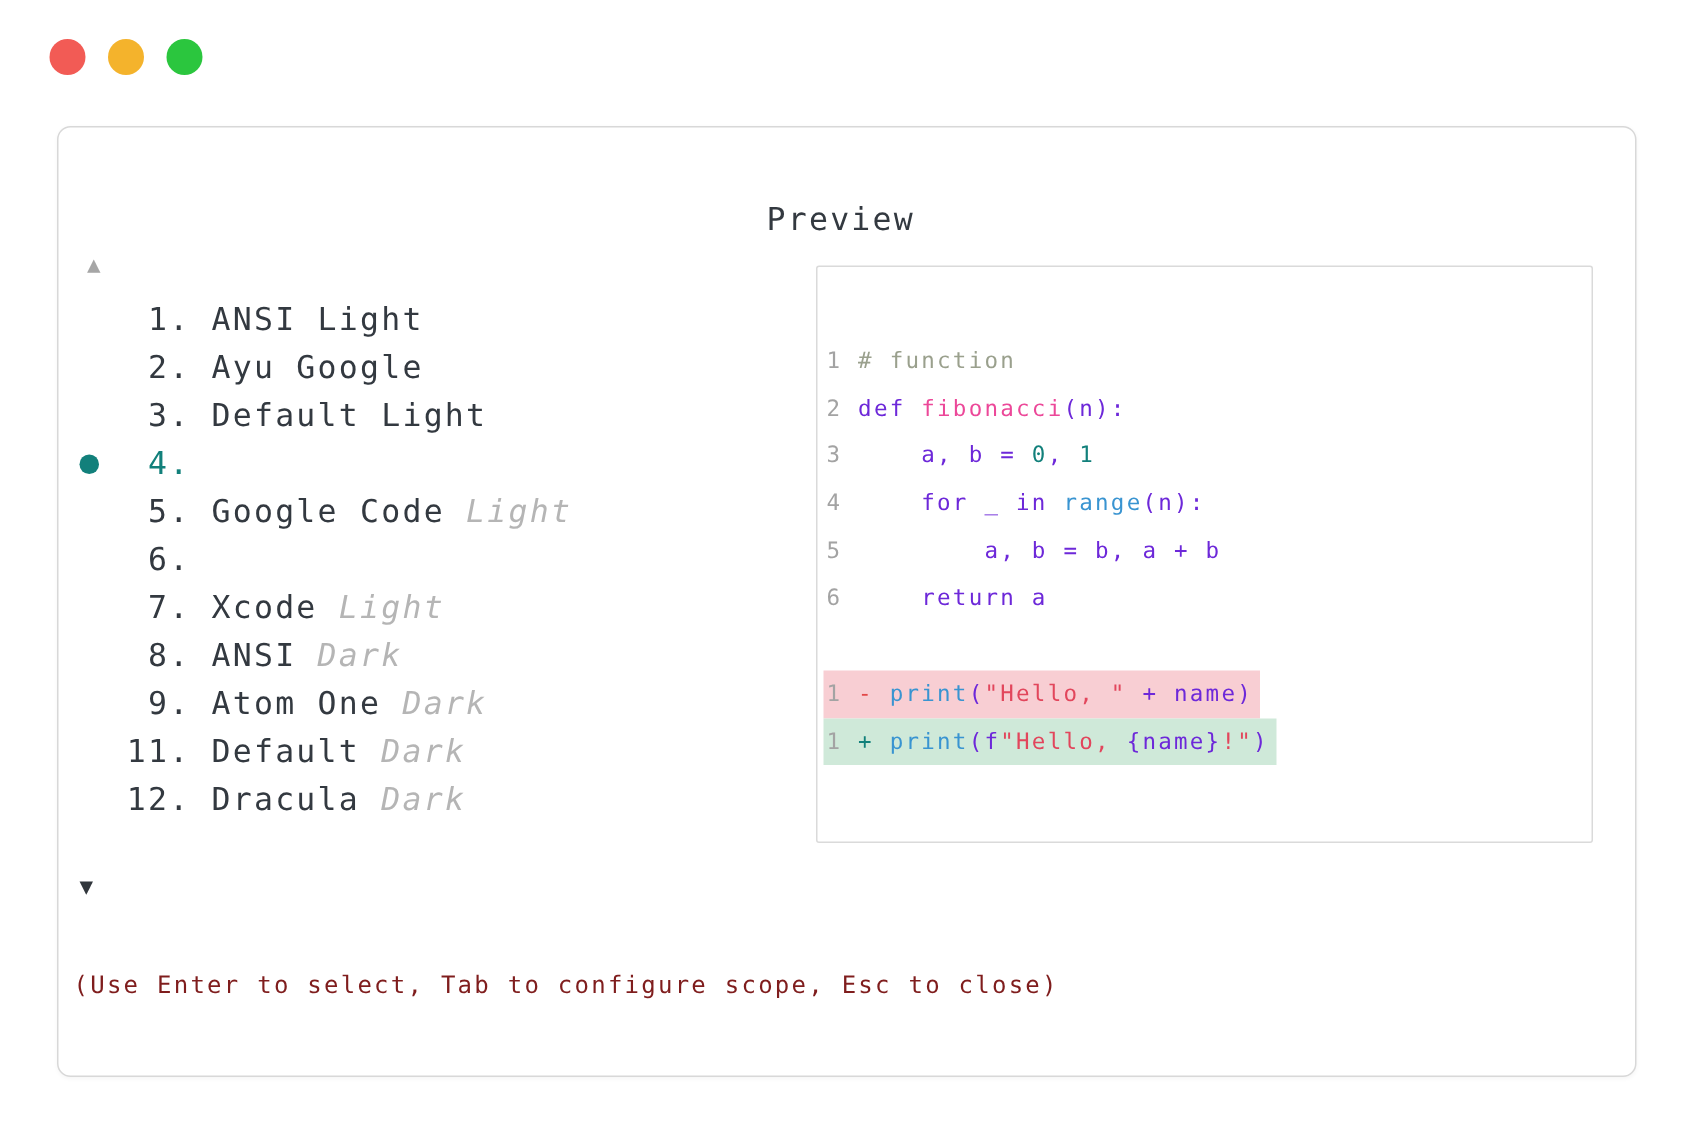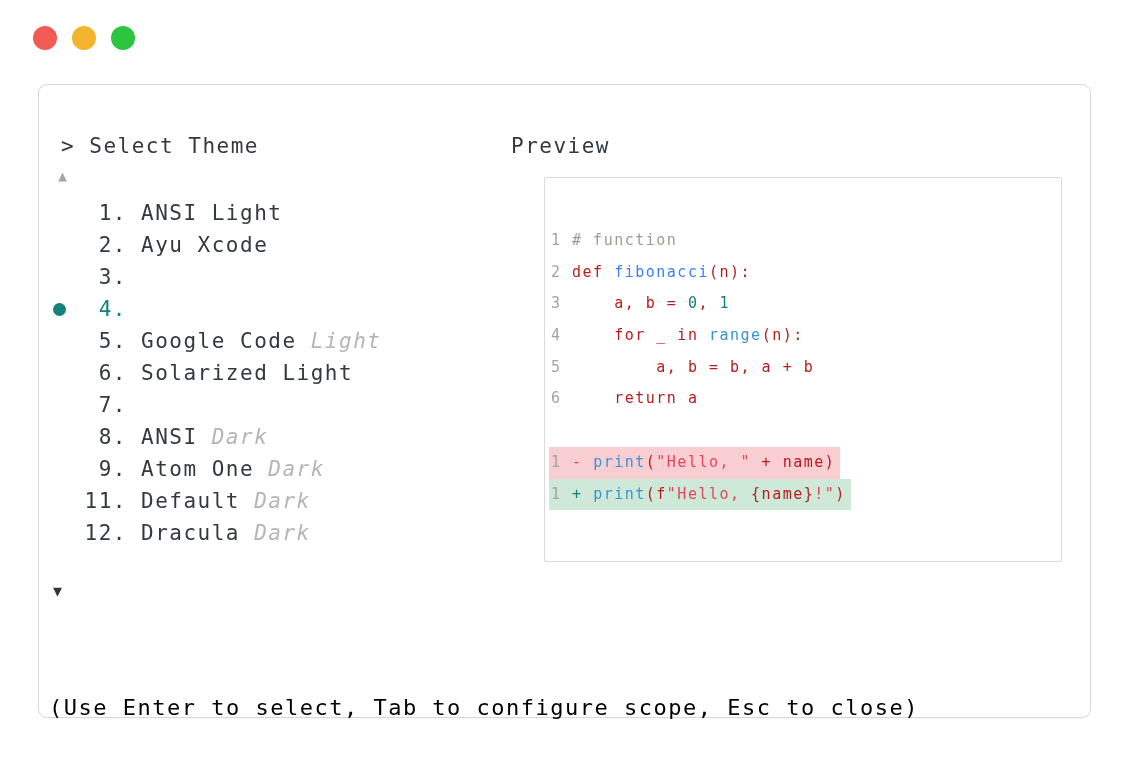--- a/index.html
+++ b/index.html
@@ -57,44 +57,44 @@
   }
   .row .ind { width: 26px; display: flex; align-items: center; }
   .bullet { width: 13px; height: 13px; border-radius: 50%; background: #12807b; }
   .row .num { width: 48px; text-align: right; color: #333940; }
   .row .labelwrap { margin-left: 14px; text-align: center; }
   .row .suffix { color: #b5b5b5; font-style: italic; }
   .row.selected .num, .row.selected .labelwrap, .row.selected .name { color: #12807b; }
 
   .footer {
     position: absolute; left: 10px; top: 562px;
-    font-size: 22px; letter-spacing: 1.5px;
-    color: #000000; white-space: pre; margin-top: 48px;
+    font-size: 16px; letter-spacing: 1.5px;
+    color: #7f1d1d; white-space: pre;
   }
 
   
   .preview-box {
     position: absolute; left: 505px; top: 92px;
     width: 518px; height: 385px;
     border: 1.5px solid #dadada;
     border-radius: 2px;
     background: #ffffff;
     overflow: hidden;
   }
   pre.code {
     margin: 0; padding: 47px 0 0 6px;
     font-family: "DejaVu Sans Mono", "Liberation Mono", monospace;
     font-size: 15px; letter-spacing: 1.5px; line-height: 31.7px;
     white-space: pre; color: #333940;
   }
   .code-line { height: 31.7px; }
   .ln      { color: #a3a3a3; }
-  .plain   { color: #b91c1c; }
+  .plain   { color: #6d28d9; }
   .comment { color: #9aa08d; }
-  .func    { color: #3b82f6; }
+  .func    { color: #ec4899; }
   .number  { color: #12807b; }
   .builtin { color: #3994d1; text-align: center; }
   .string  { color: #e2465c; }
   .sign-removed { color: #e24848; }
   .sign-added   { color: #12807b; }
   .hl { display: inline-block; padding: 0 5px 0 2px; margin-left: -2px; }
   .hl.removed { background: #f8ced3; }
   .hl.added   { background: #cfe9d9; }
 </style>
 </head>
@@ -103,32 +103,31 @@
 <div class="stage">
 
   <div class="traffic">
     <span class="dot red"></span>
     <span class="dot yellow"></span>
     <span class="dot green"></span>
   </div>
 
   <div class="panel">
 
-    <div class="prompt">&gt; Select Theme</div>
 
     <div class="arrow up">▲</div>
 
     <div class="list" id="theme-list">
         <div class="row"><span class="ind"></span><span class="num">1.</span><span class="labelwrap"><span class="name">ANSI Light</span></span></div>
-        <div class="row"><span class="ind"></span><span class="num">2.</span><span class="labelwrap"><span class="name">Ayu Xcode</span></span></div>
-        <div class="row"><span class="ind"></span><span class="num">3.</span></div>
+        <div class="row"><span class="ind"></span><span class="num">2.</span><span class="labelwrap"><span class="name">Ayu Google</span></span></div>
+        <div class="row"><span class="ind"></span><span class="num">3.</span><span class="labelwrap"><span class="name">Default Light</span></span></div>
         <div class="row selected"><span class="ind"><span class="bullet"></span></span><span class="num">4.</span></div>
         <div class="row"><span class="ind"></span><span class="num">5.</span><span class="labelwrap"><span class="name">Google Code</span><span class="suffix"> Light</span></span></div>
-        <div class="row"><span class="ind"></span><span class="num">6.</span><span class="labelwrap"><span class="name">Solarized Light</span></span></div>
-        <div class="row"><span class="ind"></span><span class="num">7.</span></div>
+        <div class="row"><span class="ind"></span><span class="num">6.</span></div>
+        <div class="row"><span class="ind"></span><span class="num">7.</span><span class="labelwrap"><span class="name">Xcode</span><span class="suffix"> Light</span></span></div>
         <div class="row"><span class="ind"></span><span class="num">8.</span><span class="labelwrap"><span class="name">ANSI</span><span class="suffix"> Dark</span></span></div>
         <div class="row"><span class="ind"></span><span class="num">9.</span><span class="labelwrap"><span class="name">Atom One</span><span class="suffix"> Dark</span></span></div>
         <div class="row"><span class="ind"></span><span class="num">11.</span><span class="labelwrap"><span class="name">Default</span><span class="suffix"> Dark</span></span></div>
         <div class="row"><span class="ind"></span><span class="num">12.</span><span class="labelwrap"><span class="name">Dracula</span><span class="suffix"> Dark</span></span></div>
       </div>
 
     <div class="arrow down">▼</div>
 
     <div class="footer">(Use Enter to select, Tab to configure scope, Esc to close)</div>
 

